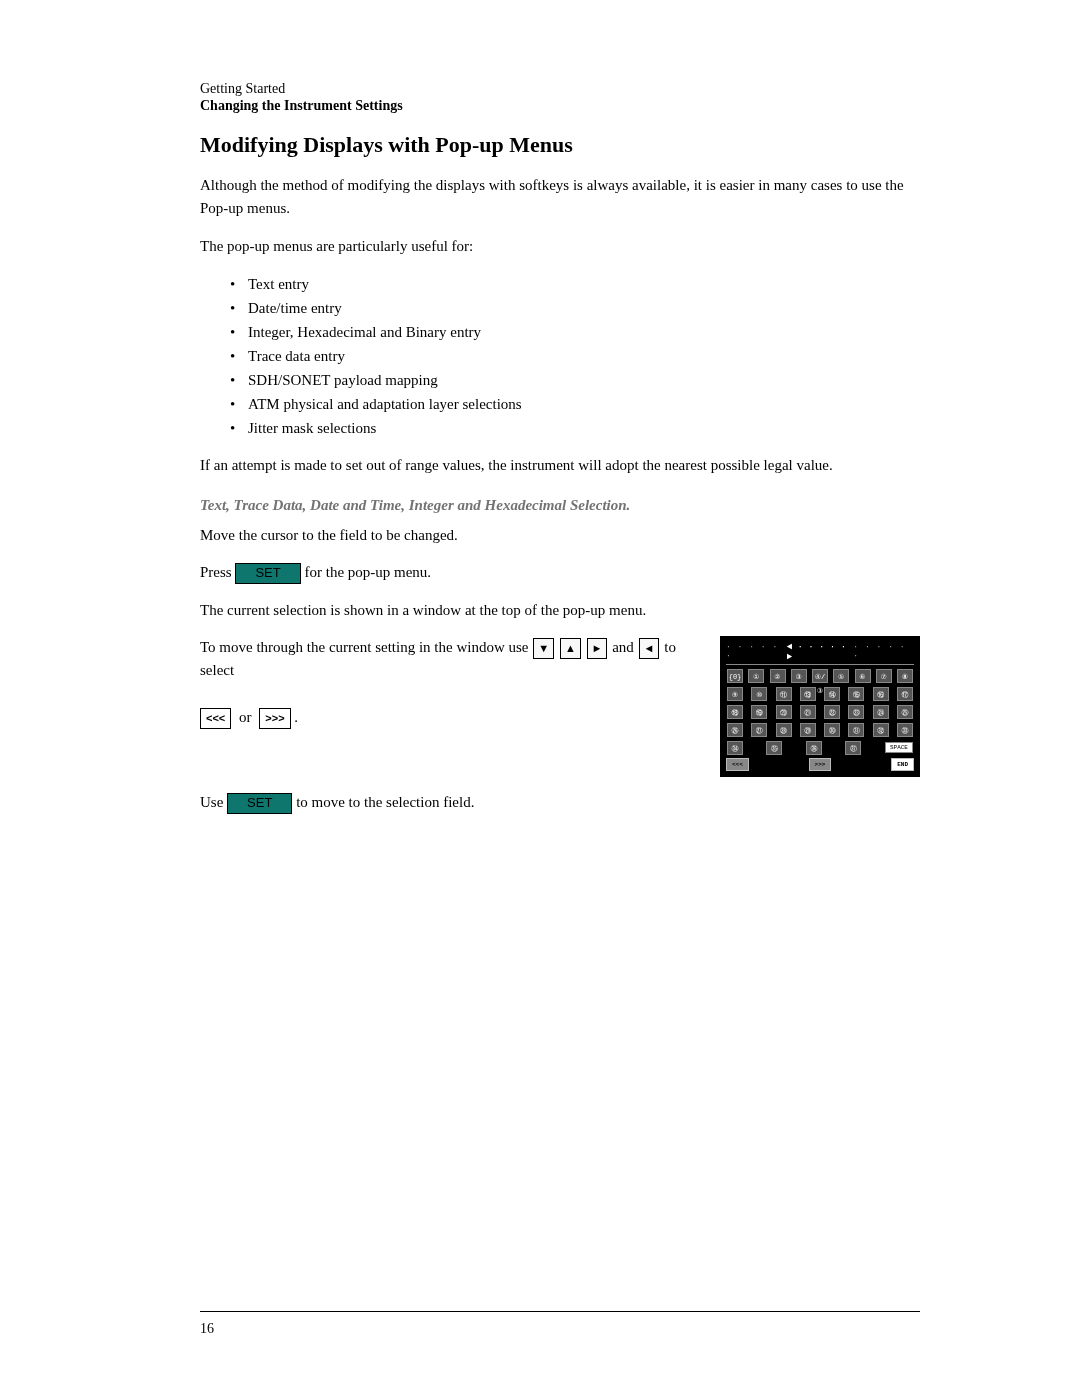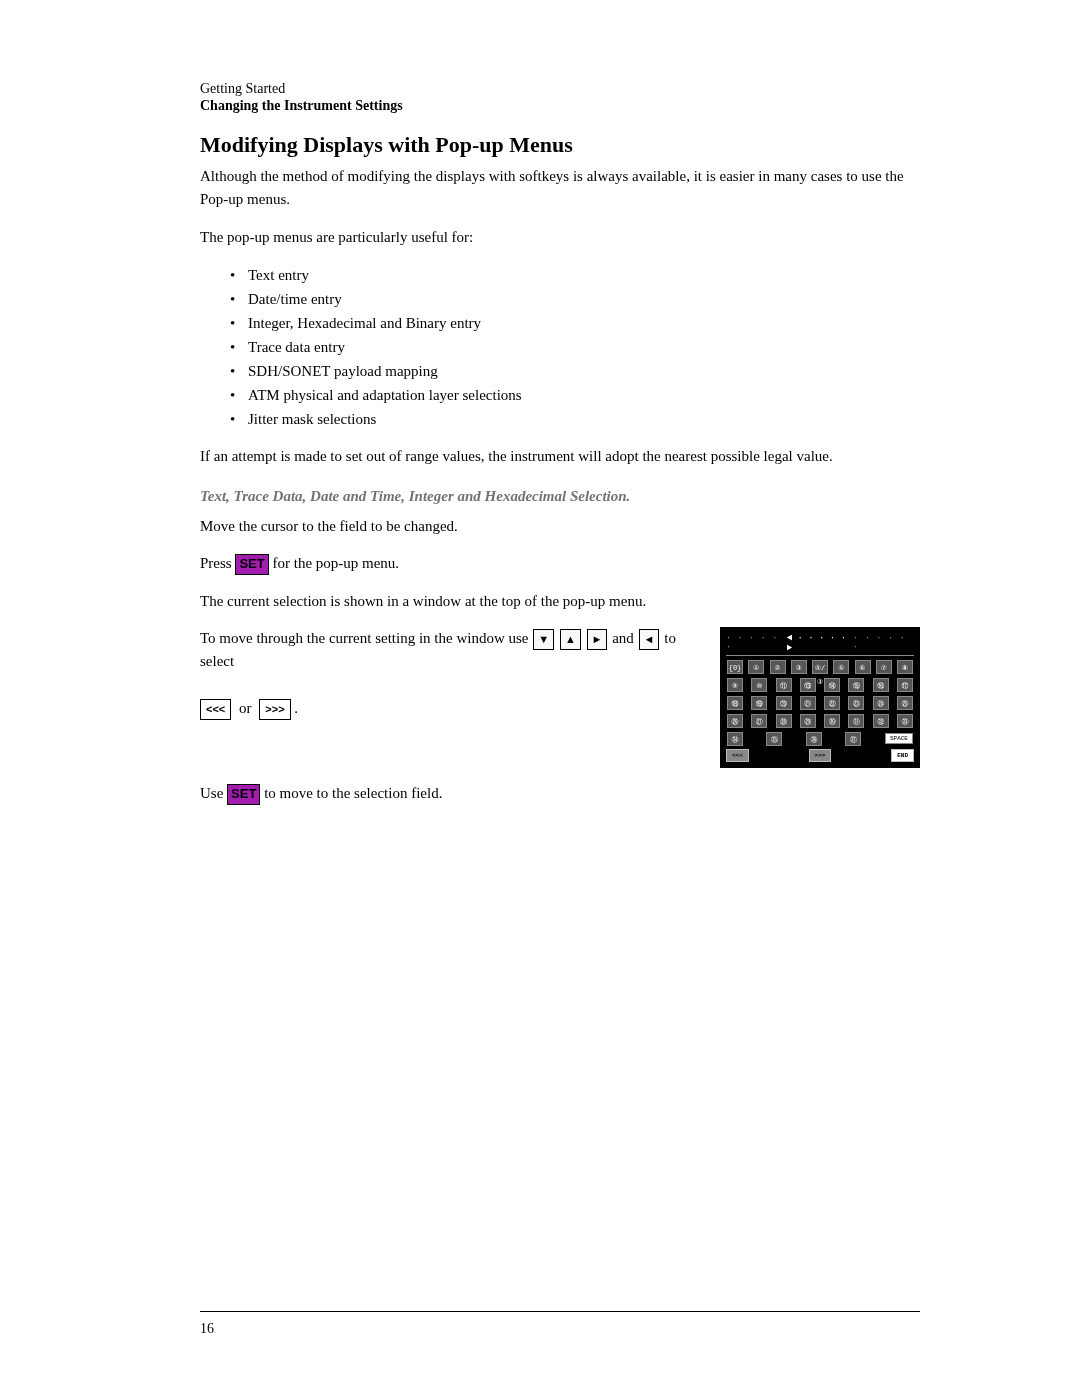--- a/index.html
+++ b/index.html
@@ -33,21 +33,21 @@
     .breadcrumb-bold {
       font-size: 14px;
       font-weight: bold;
       color: #000;
     }
 
     .section-title {
       font-size: 22px;
       font-weight: bold;
       margin-top: 18px;
-      margin-bottom: 7px;
+      margin-bottom: 16px;
       color: #000;
     }
 
     .body-text {
       font-size: 15px;
       line-height: 1.55;
       margin-bottom: 14px;
       color: #000;
     }
 
@@ -76,25 +76,25 @@
       font-weight: bold;
       font-style: italic;
       margin-top: 20px;
       margin-bottom: 10px;
       color: #737373;
     }
 
     .key-box {
       display: inline-block;
       border: 1.5px solid #000;
-      padding: 1px 3px;
+      padding: 1px 19px;
       font-size: 13px;
       font-family: Arial, sans-serif;
-      font-weight: bold;
-      background: #a21caf;
+      font-weight: normal;
+      background: #0f766e;
       vertical-align: middle;
       line-height: 1.3;
     }
 
     .two-col-section {
       display: flex;
       gap: 26px;
       align-items: flex-start;
       margin-bottom: 14px;
     }

